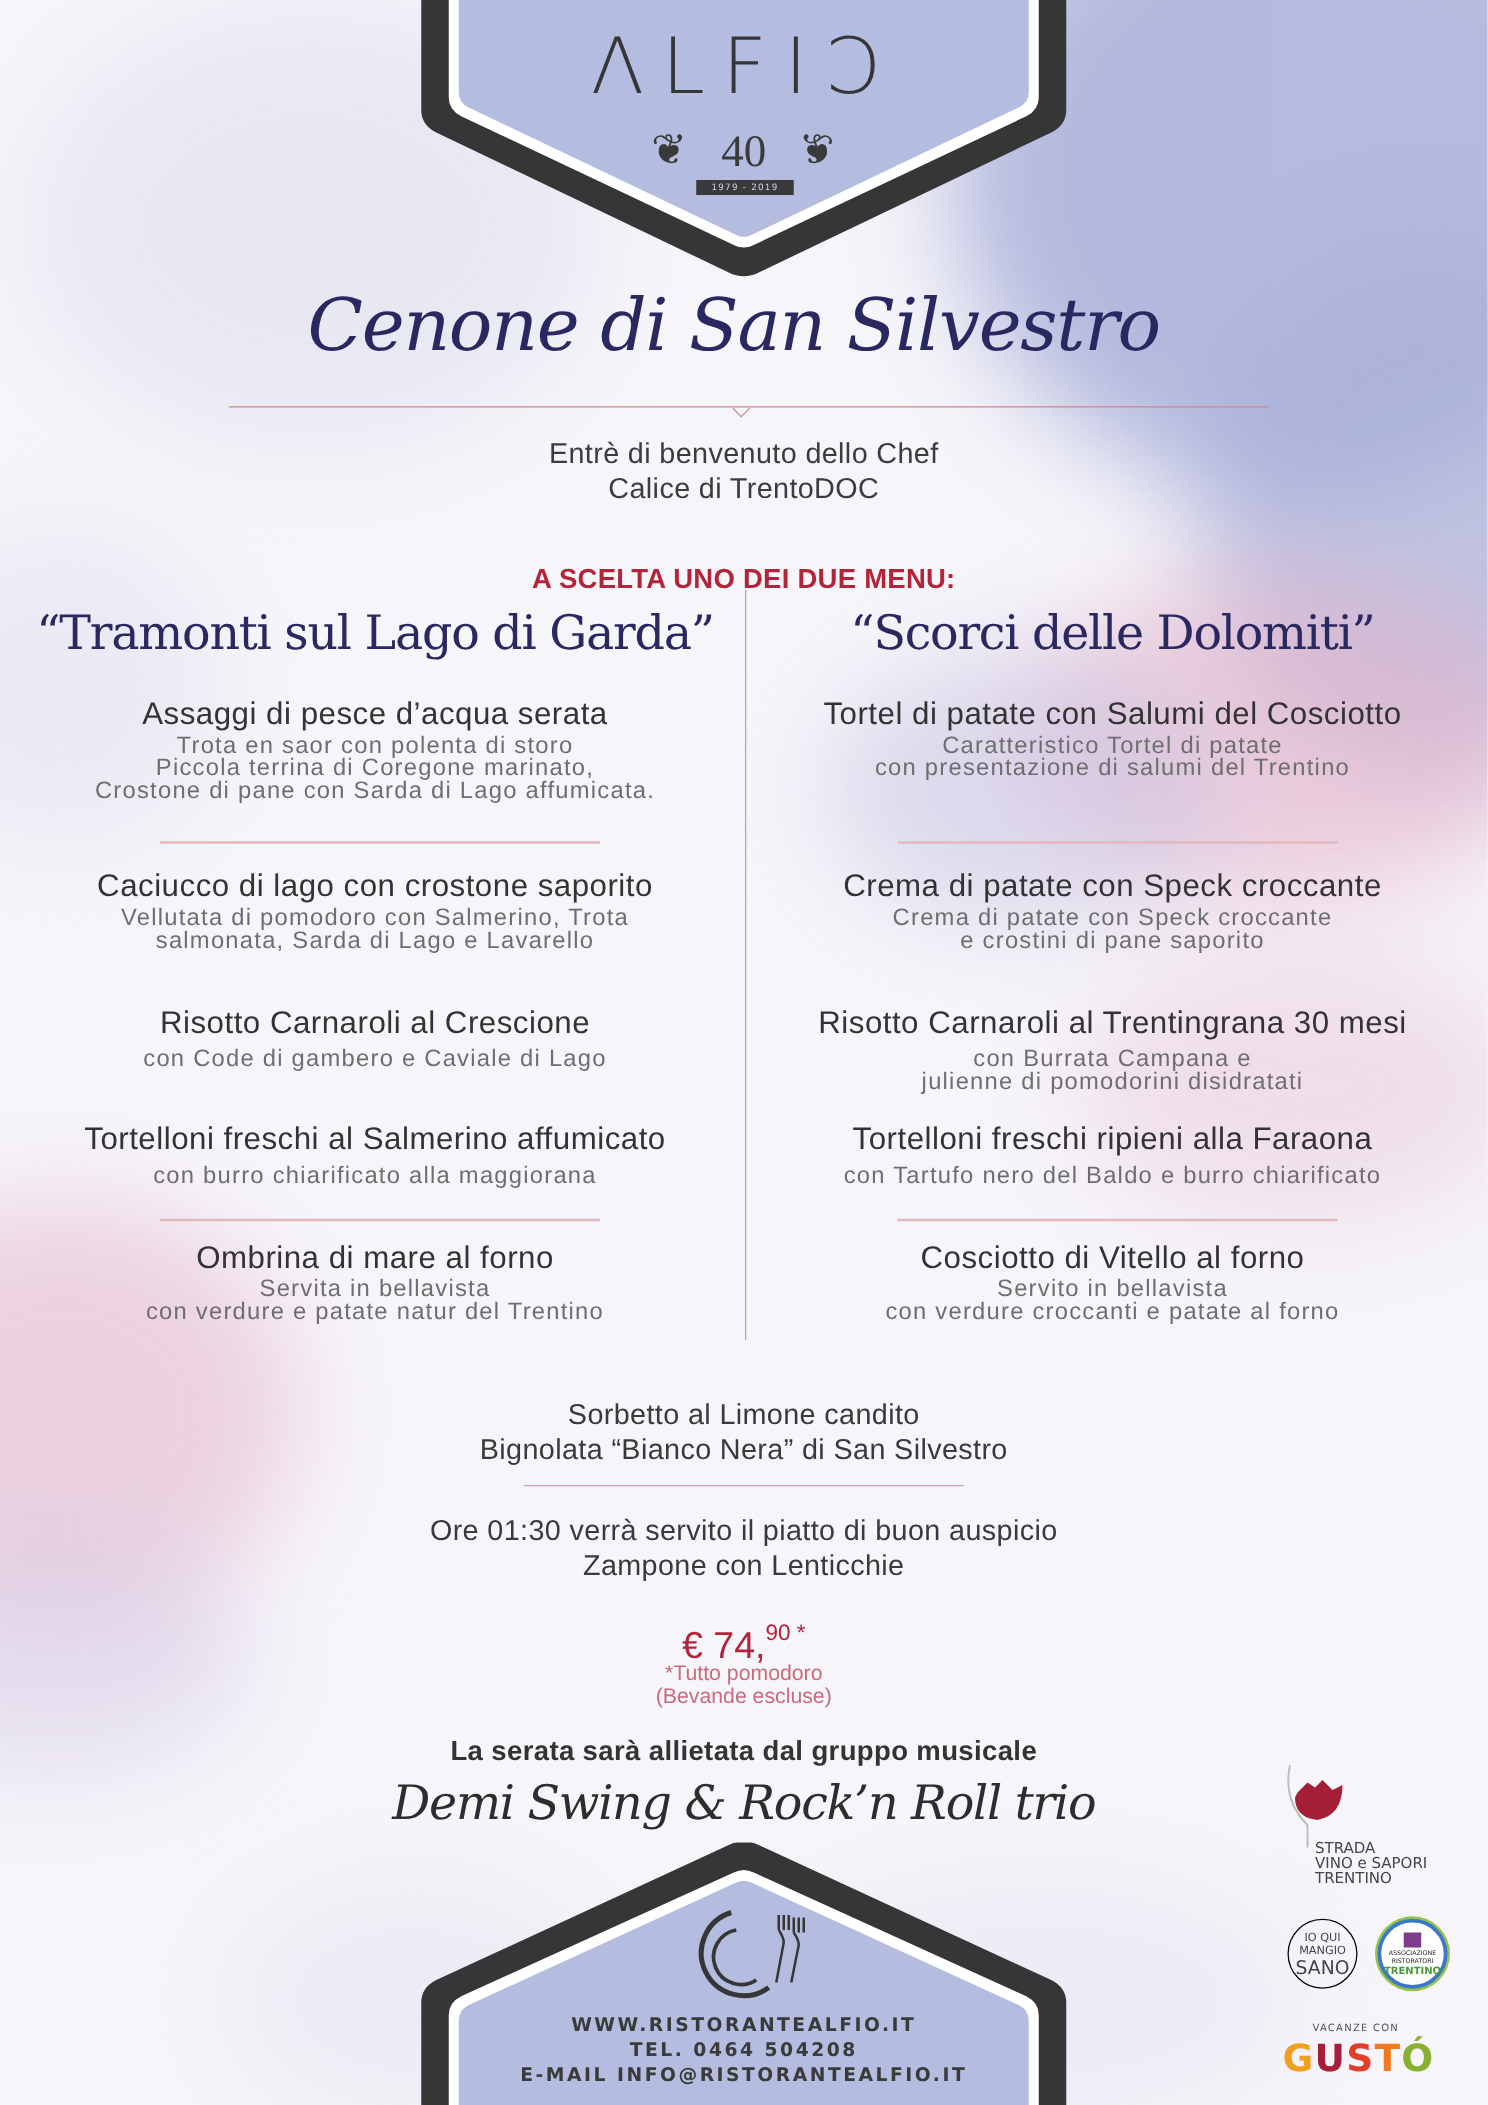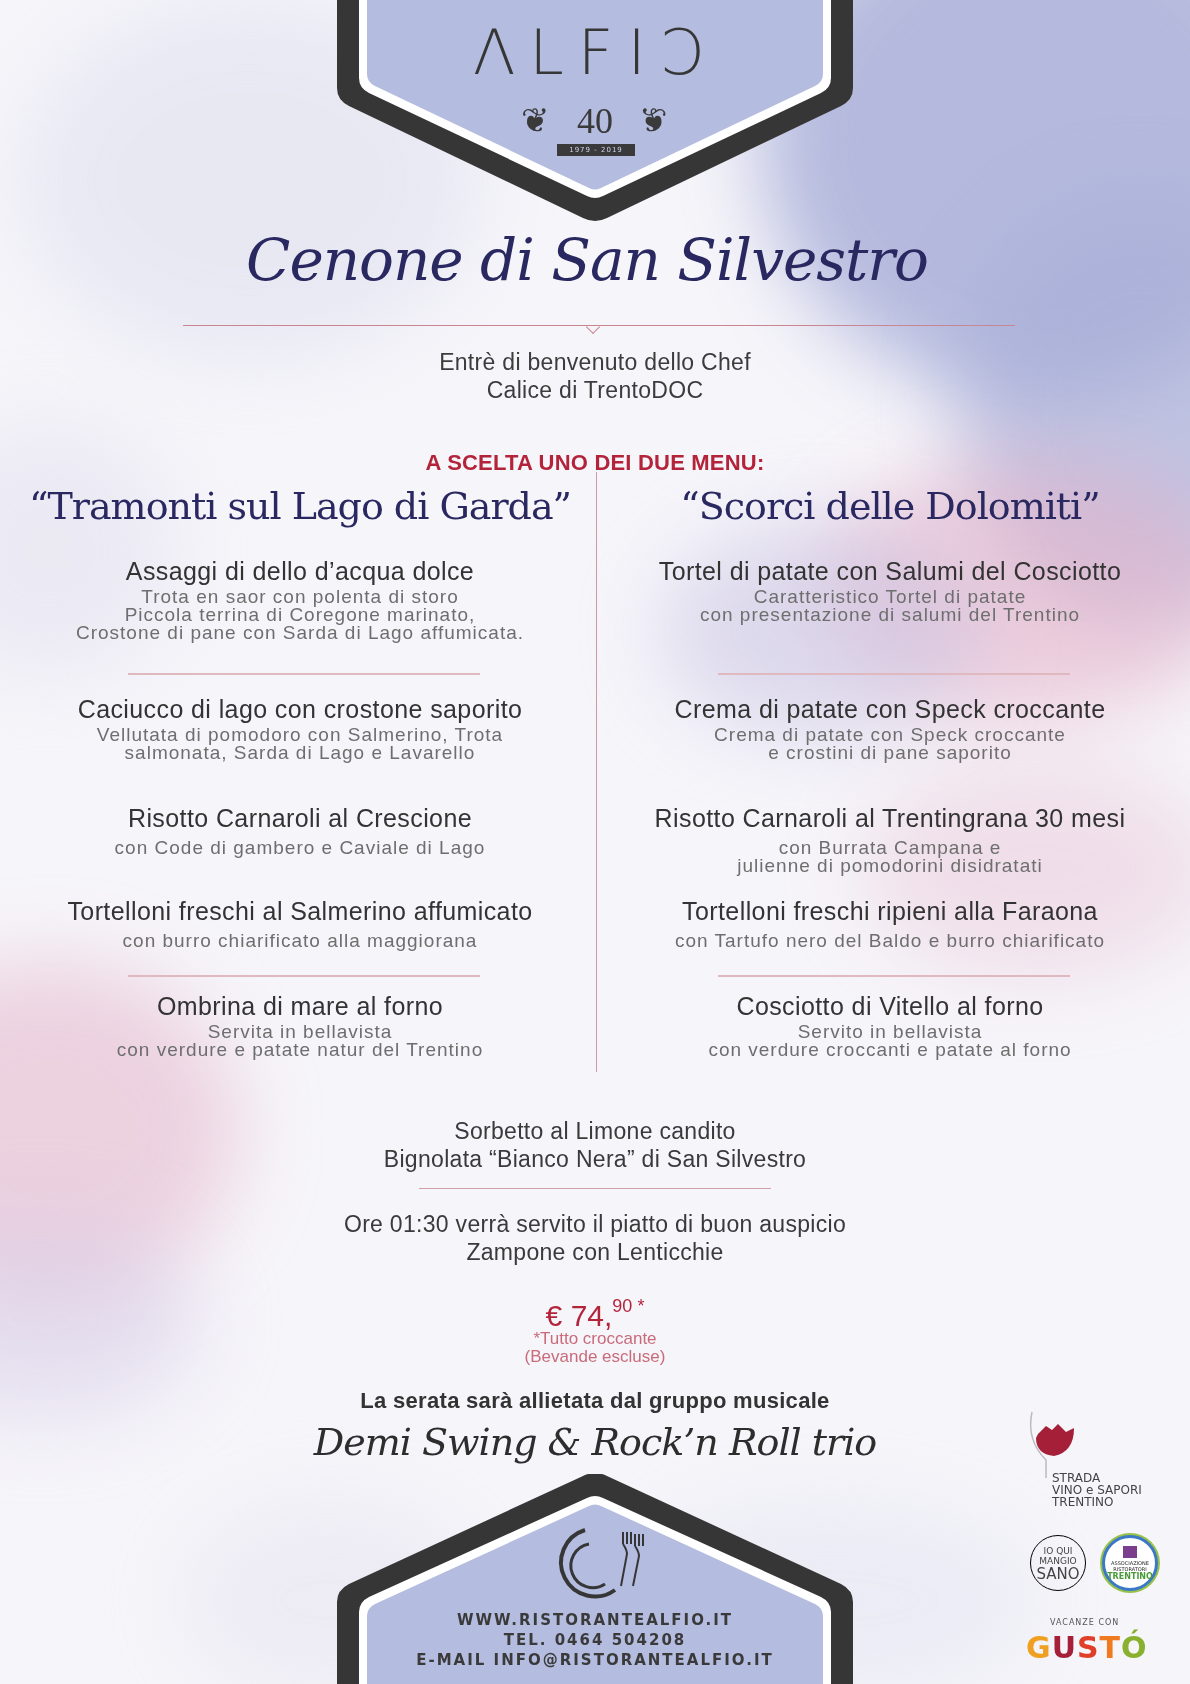--- a/index.html
+++ b/index.html
@@ -163,21 +163,21 @@
     <div>Entrè di benvenuto dello Chef</div>
     <div>Calice di TrentoDOC</div>
   </div>
   <div class="center-text choose">A SCELTA UNO DEI DUE MENU:</div>
 
   <div class="col-divider"></div>
 
   <div class="col left">
     <div class="menu-name">“Tramonti sul Lago di Garda”</div>
     <div class="course" style="top:78px">
-      <div class="course-title">Assaggi di dello d’acqua dolce</div>
+      <div class="course-title">Assaggi di pesce d’acqua serata</div>
       <div class="course-desc">Trota en saor con polenta di storo</div>
       <div class="course-desc" style="margin-top:0">Piccola terrina di Coregone marinato,</div>
       <div class="course-desc" style="margin-top:0">Crostone di pane con Sarda di Lago affumicata.</div>
     </div>
     <div class="course-rule" style="top:195px"></div>
     <div class="course" style="top:216px">
       <div class="course-title">Caciucco di lago con crostone saporito</div>
       <div class="course-desc">Vellutata di pomodoro con Salmerino, Trota</div>
       <div class="course-desc" style="margin-top:0">salmonata, Sarda di Lago e Lavarello</div>
     </div>
@@ -234,21 +234,21 @@
   <div class="dessert-rule"></div>
   <div class="center-text midnight">
     <div>Ore 01:30 verrà servito il piatto di buon auspicio</div>
     <div>Zampone con Lenticchie</div>
   </div>
 
   <div class="center-text price">
     <span>€ 74,</span><sup>90</sup><sup> *</sup>
   </div>
   <div class="center-text price-note">
-    <div>*Tutto croccante</div>
+    <div>*Tutto pomodoro</div>
     <div>(Bevande escluse)</div>
   </div>
 
   <div class="center-text music-lead">La serata sarà allietata dal gruppo musicale</div>
   <div class="center-text band">Demi Swing &amp; Rock’n Roll trio</div>
 
   <div class="footer-badge">
     <svg width="520" height="210" viewBox="0 0 520 210" style="position:absolute;left:0;top:0">
       <path d="M2,210 L2,128 Q2,116 14,110 L248,2 Q260,-4 272,2 L506,110 Q518,116 518,128 L518,210 Z" fill="#363636"></path>
       <path d="M24,210 L24,138 Q24,128 34,123 L252,24 Q260,20 268,24 L486,123 Q496,128 496,138 L496,210 Z" fill="#ffffff"></path>

